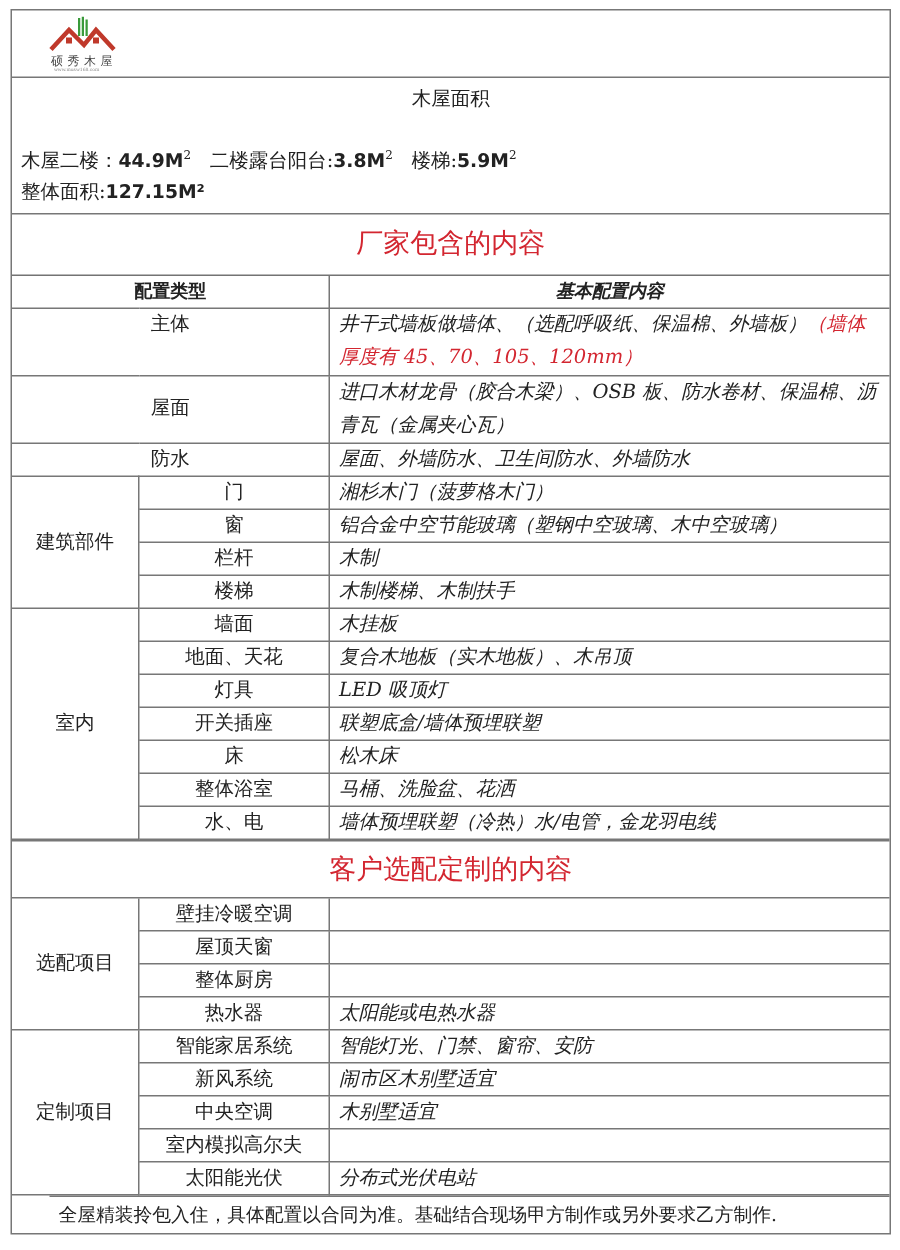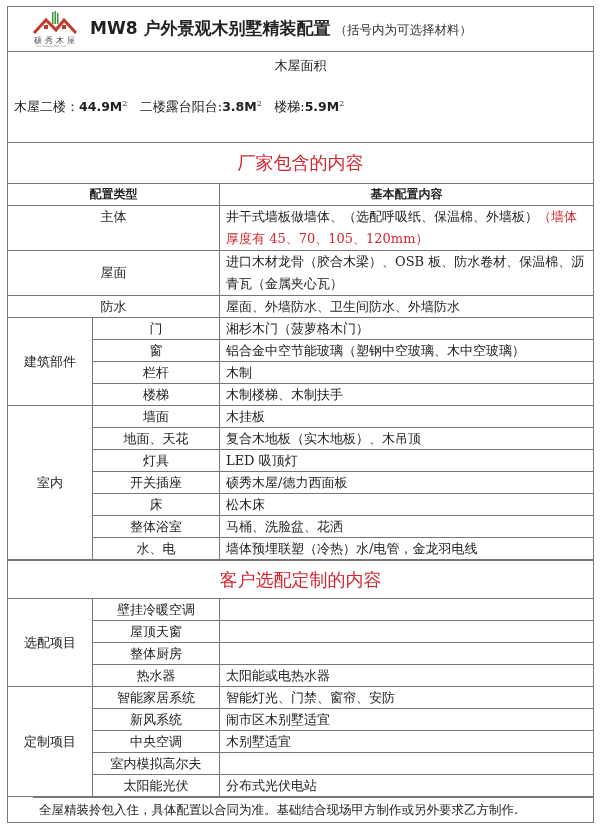--- a/index.html
+++ b/index.html
@@ -16,21 +16,21 @@
   .area-title{position:absolute;left:0;right:0;top:5px;text-align:center;}
   .area-line{position:absolute;left:6px;white-space:nowrap;}
   .area-line b{font-family:"DejaVu Sans","Liberation Sans",sans-serif;font-weight:bold;font-size:12.5px;}
   sup{font-size:8px;}
   .sec-title{height:40px;border-bottom:1px solid #737373;text-align:center;line-height:40px;font-size:18px;color:#d32630;}
   .sec-title2{height:37px;line-height:37px;}
   table{border-collapse:collapse;width:100%;font-size:13px;}
   td{border:1px solid #777;padding:0 6px;height:21px;line-height:21px;}
   table tr:first-child td{border-top:none;}
   table tr td:first-child{border-left:none;}
-  table tr td:last-child{border-right:none;}
+  table tr td:last-child{border-right:none;font-style:italic;}
   .c{text-align:center;}
   .c1{width:72px;}
   .c2{width:114px;}
   .th{font-weight:bold;font-family:"DejaVu Sans","Liberation Sans",sans-serif;font-size:12px;text-align:center;}
   .tall td{line-height:22px;}
   .red{color:#d32630;}
   .footer{height:24px;line-height:24px;font-size:12.5px;padding-left:6px;white-space:nowrap;}
   .bb{border-bottom:1px solid #777;}
 </style>
 </head>
@@ -44,31 +44,31 @@
         <rect x="22" y="1" width="1.5" height="12" fill="#3a9a3a"></rect>
         <rect x="24.5" y="0" width="1.5" height="13" fill="#3a9a3a"></rect>
         <rect x="27" y="2" width="1.5" height="11" fill="#3a9a3a"></rect>
         <polyline points="4,22 16,9 26,19 34,9 46,22" fill="none" stroke="#c0392b" stroke-width="3"></polyline>
         <rect x="14" y="14" width="4" height="4" fill="#c0392b"></rect>
         <rect x="32" y="14" width="4" height="4" fill="#c0392b"></rect>
       </svg>
       <span class="logo-text">硕秀木屋</span>
       <span class="logo-url">www.musw168.com</span>
     </div>
-    <div class="title-wrap">
-      <span class="title">MW8 户外景观木别墅精装配置</span><span class="subtitle">（括号内为可选择材料）</span>
-    </div>
   </div>
 
   <div class="area">
     <div class="area-title">木屋面积</div>
     <div class="area-line" style="top:46px;">
       <span>木屋二楼：</span><b>44.9M</b><sup>2</sup>
       &nbsp;&nbsp;<span>二楼露台阳台:</span><b>3.8M</b><sup>2</sup>
       &nbsp;&nbsp;<span>楼梯:</span><b>5.9M</b><sup>2</sup>
+    </div>
+    <div class="area-line" style="top:67px;">
+      <span>整体面积:</span><b>127.15M²</b>
     </div>
   </div>
 
   <div class="sec-title">厂家包含的内容</div>
 
   <table>
     <tbody>
         <tr>
       <td class="th" colspan="2">配置类型</td>
       <td class="th">基本配置内容</td>
@@ -112,21 +112,21 @@
     <tr>
       <td class="c">地面、天花</td>
       <td>复合木地板（实木地板）、木吊顶</td>
     </tr>
     <tr>
       <td class="c">灯具</td>
       <td>LED 吸顶灯</td>
     </tr>
     <tr>
       <td class="c">开关插座</td>
-      <td>硕秀木屋/德力西面板</td>
+      <td>联塑底盒/墙体预埋联塑</td>
     </tr>
     <tr>
       <td class="c">床</td>
       <td>松木床</td>
     </tr>
     <tr>
       <td class="c">整体浴室</td>
       <td>马桶、洗脸盆、花洒</td>
     </tr>
     <tr>

